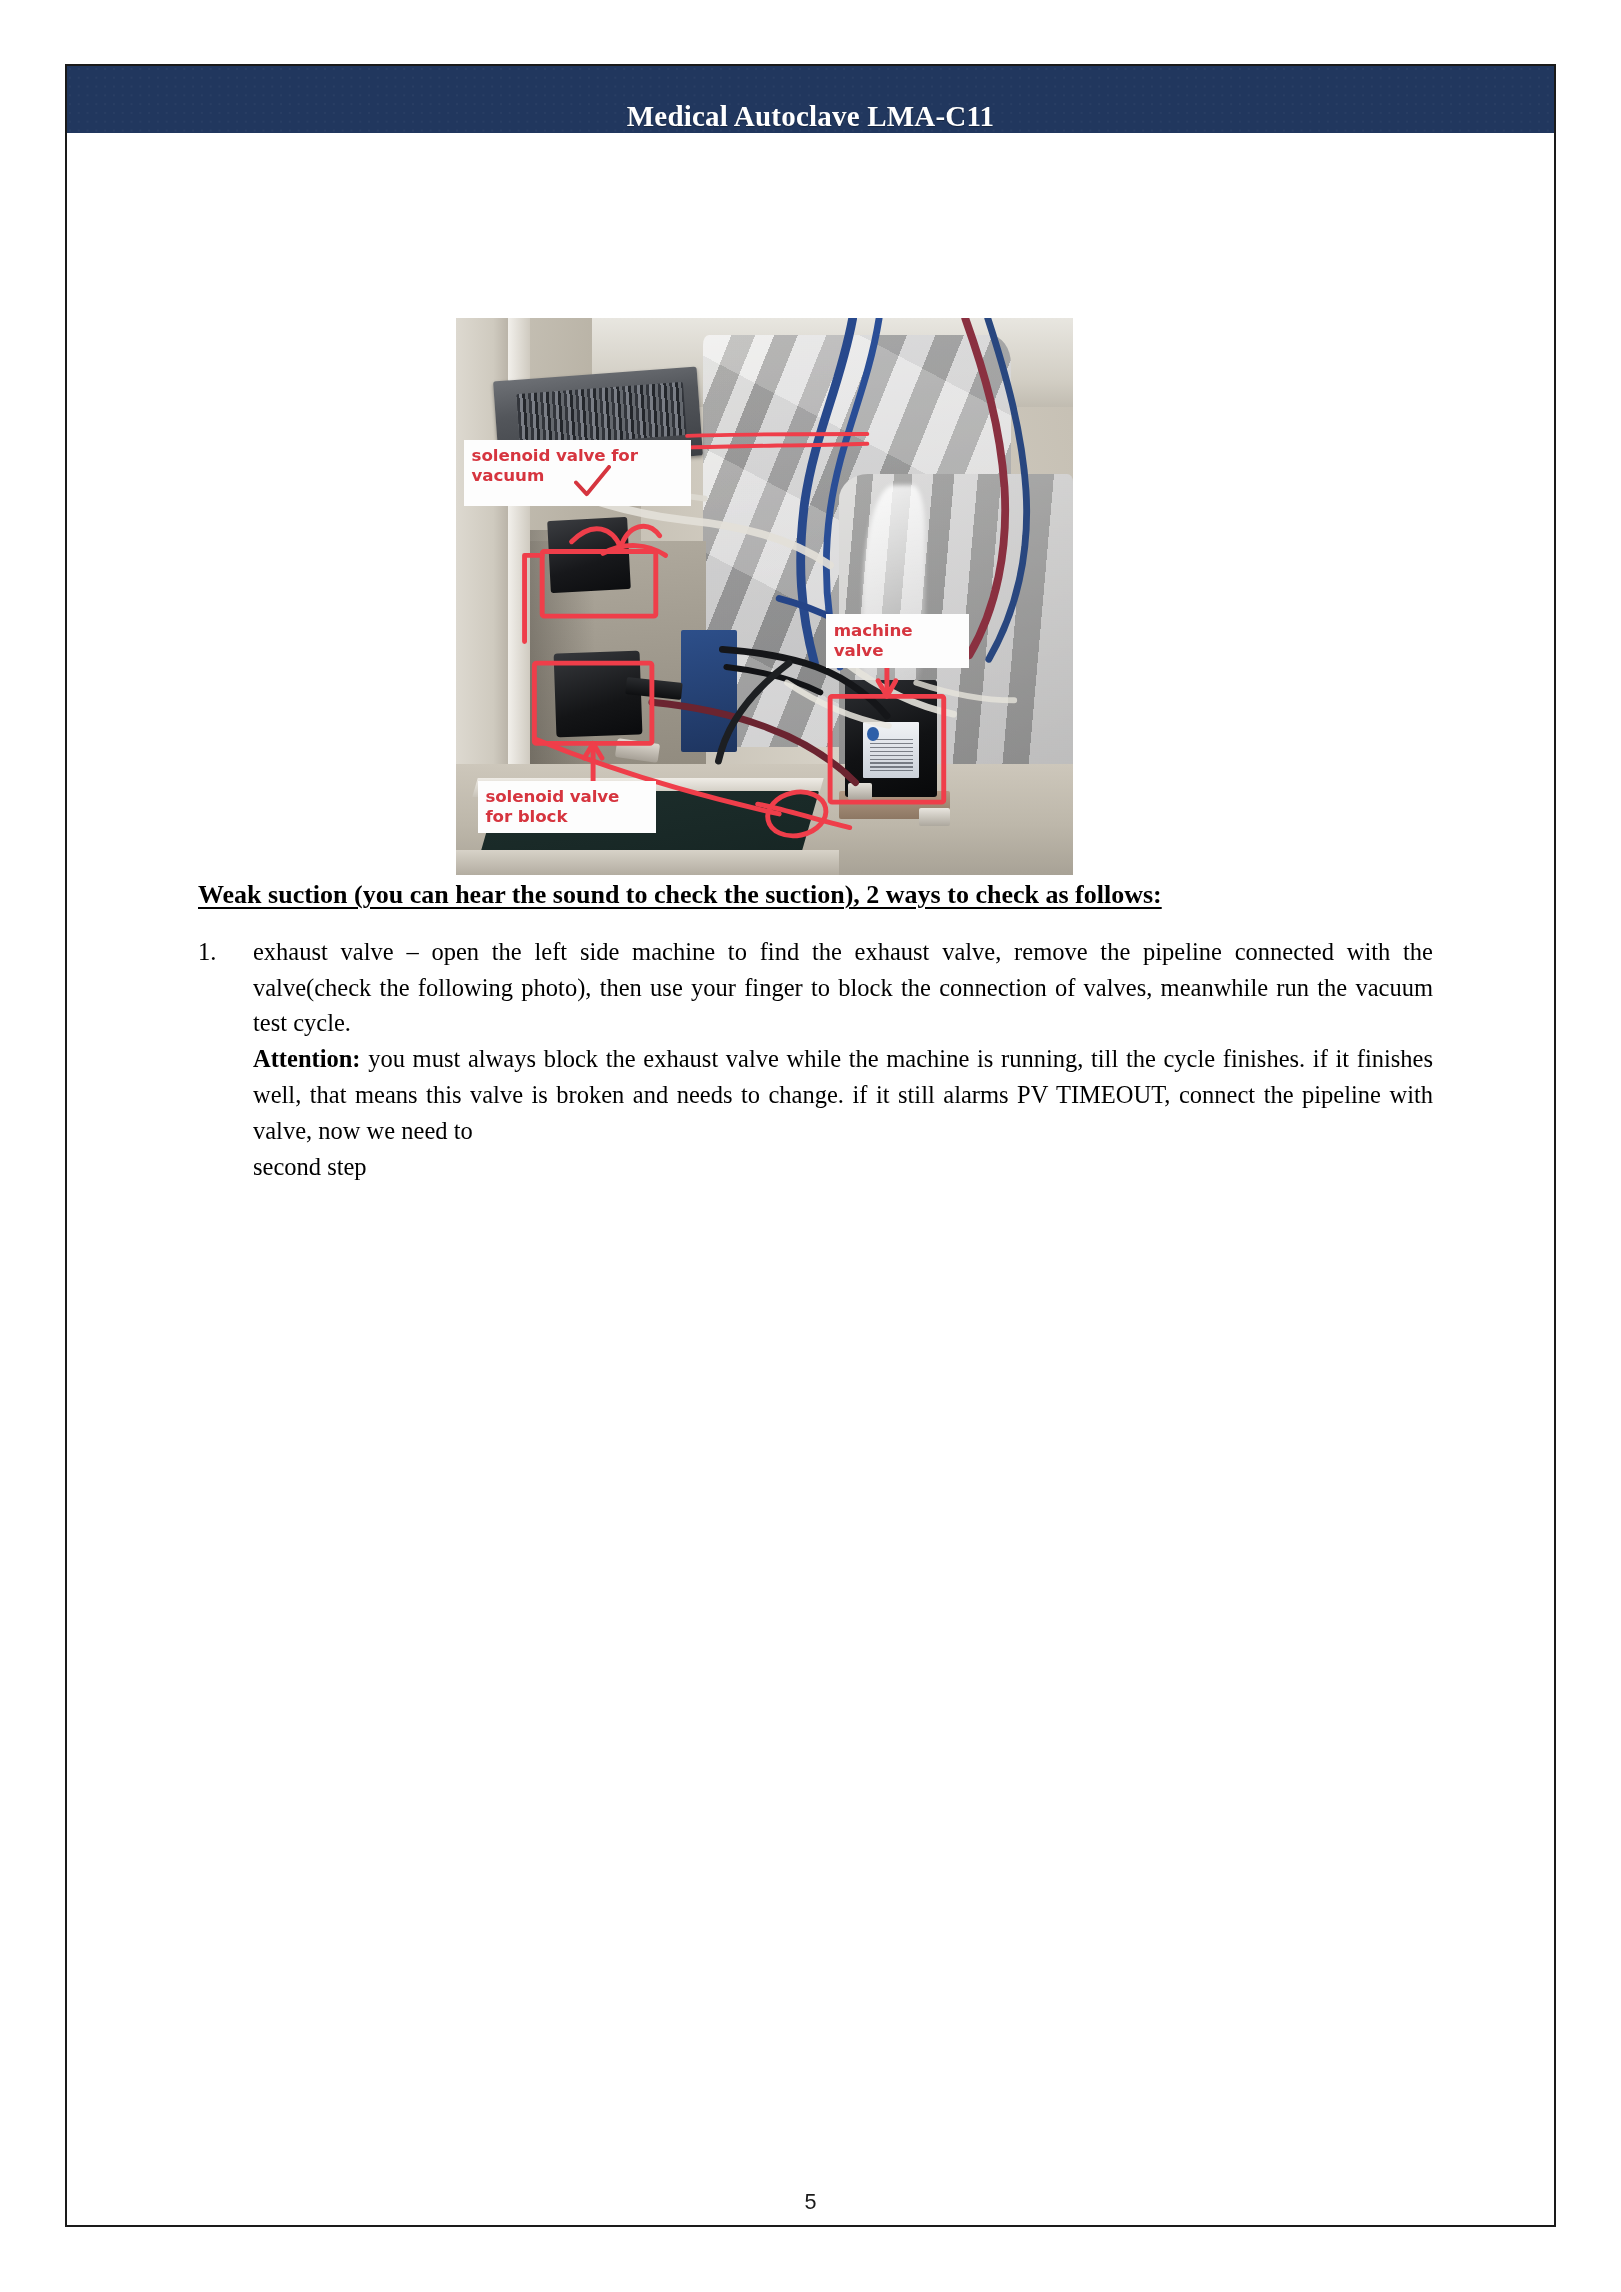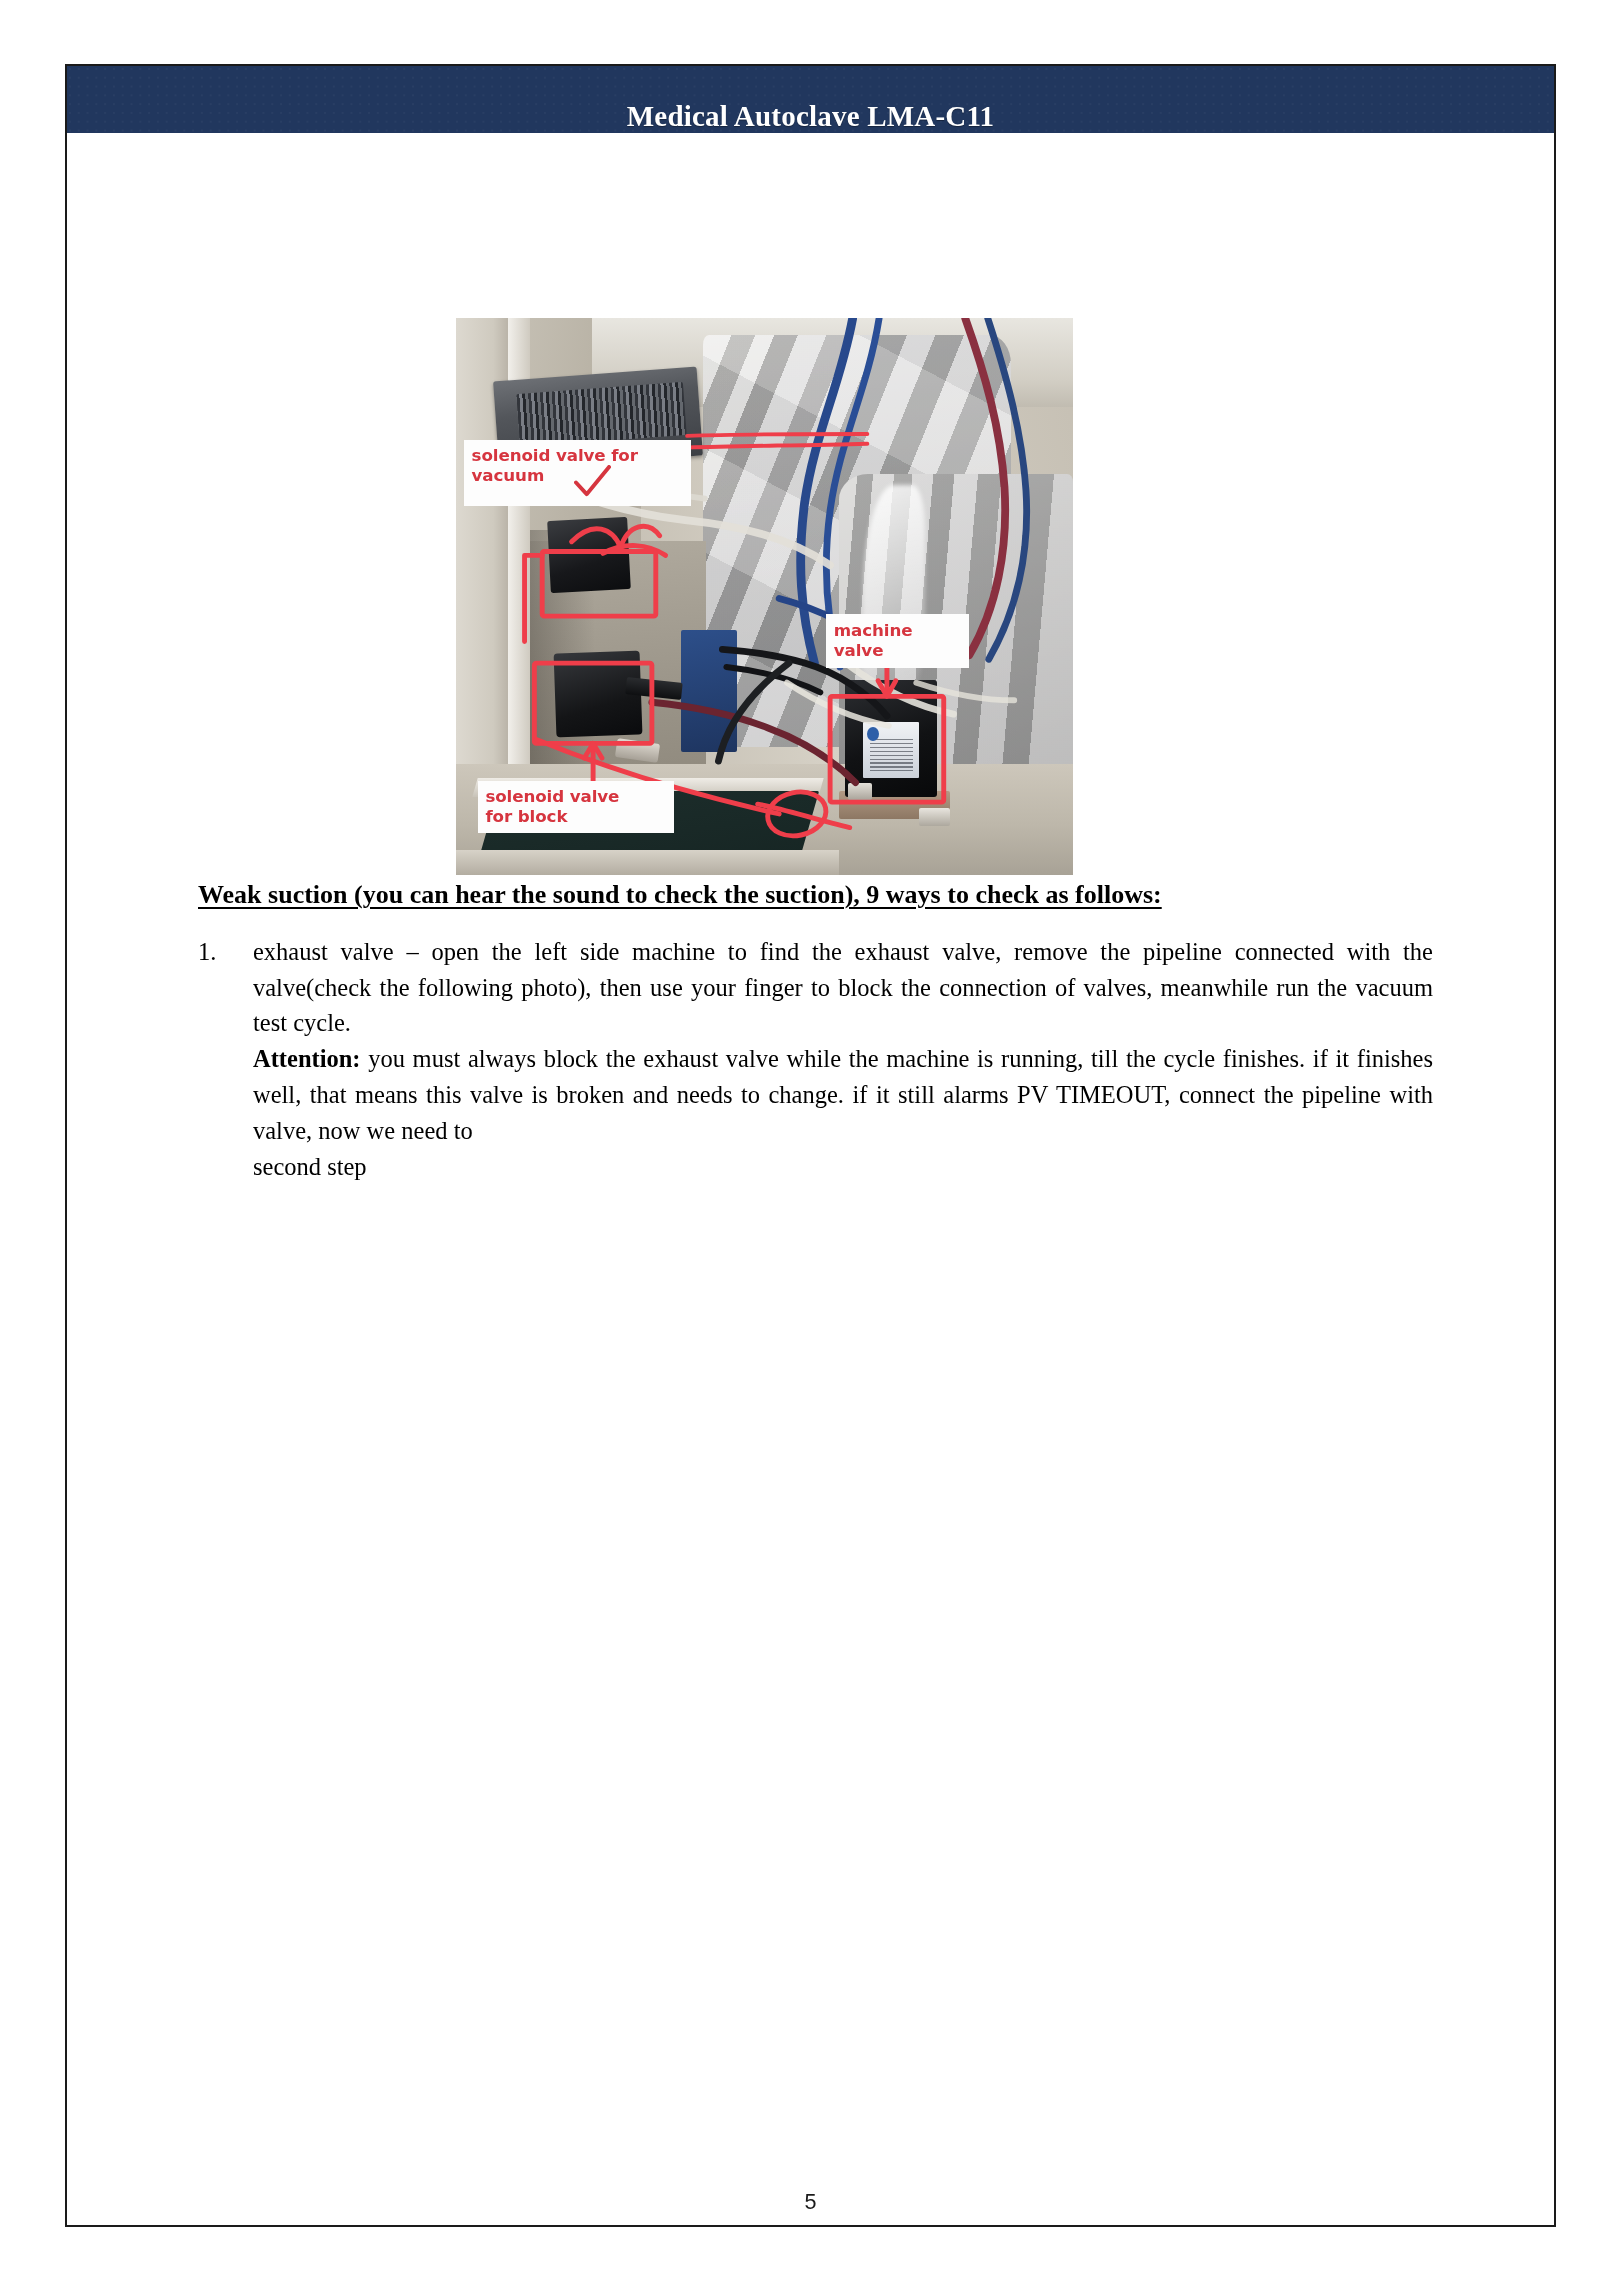--- a/index.html
+++ b/index.html
@@ -443,36 +443,36 @@
           <div style="display:flex;align-items:flex-start;gap:27.4px;">
             <span>vacuum</span>
             <span style="line-height:0;">
               <svg width="41" height="35" viewBox="0 0 42 36">
                 <path d="M4 18 L15 30 L38 2" stroke="#d6353f" stroke-width="4" fill="none" stroke-linecap="round" stroke-linejoin="round"></path>
               </svg>
             </span>
           </div>
         </div>
 
-        <div class="anno-label" style="left:21.6px; top:463px; width:196px;">
+        <div class="anno-label" style="left:21.6px; top:463px; width:178px;">
           <div>solenoid valve</div>
           <div>for block</div>
         </div>
 
         <div class="anno-label" style="left:370px; top:296px; width:143px; padding-top:5.9px; padding-bottom:6.9px;">
           <div>machine valve</div>
         </div>
 
       </div>
     </div>
 
     <div id="body-text">
 
       <div id="heading">
-        <span>Weak suction (you can hear the sound to check the suction), 9 ways to check as follows:</span>
+        <span>Weak suction (you can hear the sound to check the suction), 2 ways to check as follows:</span>
       </div>
 
       <div class="list-row">
         <div class="list-marker">1.</div>
         <div class="list-body">
           <p class="para-just">exhaust valve – open the left side machine to find the exhaust valve, remove the pipeline connected with the valve(check the following photo), then use your finger to block the connection of valves, meanwhile run the vacuum test cycle.</p>
           <p class="para-just"><span class="b">Attention:</span><span> you must always block the exhaust valve while the machine is running, till the cycle finishes. if it finishes well, that means this valve is broken and needs to change. if it still alarms PV TIMEOUT, connect the pipeline with valve, now we need to</span></p>
           <p class="para-last">second step</p>
         </div>
       </div>

